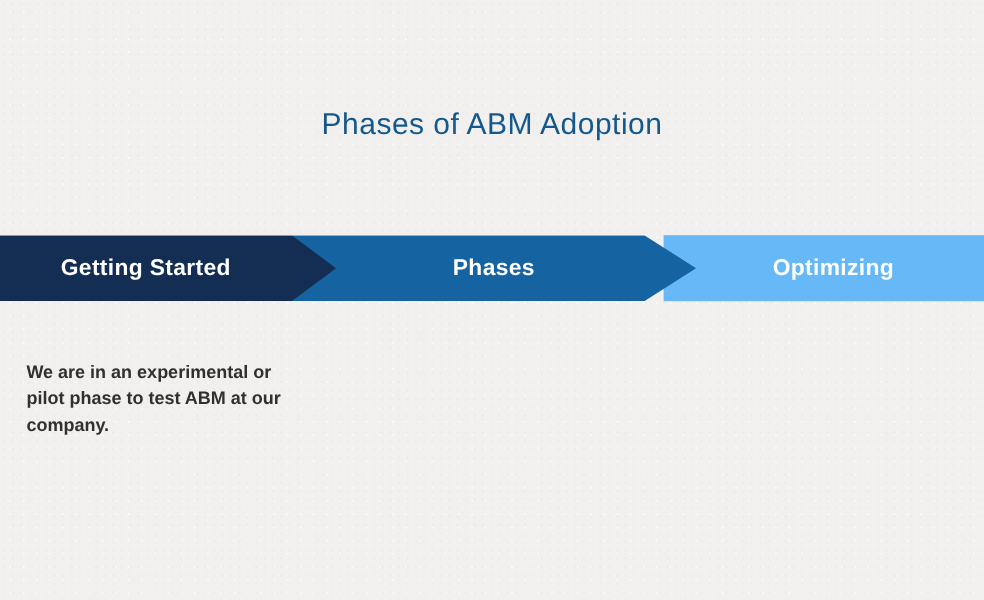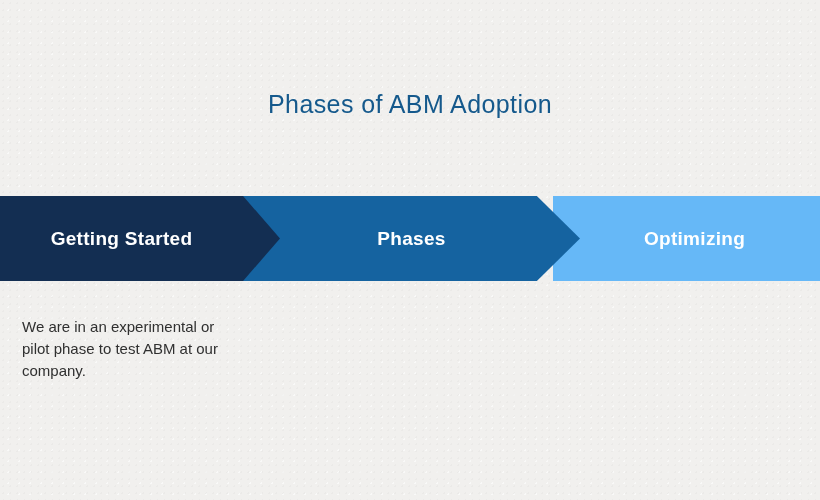--- a/index.html
+++ b/index.html
@@ -34,21 +34,21 @@
     letter-spacing:0.4px;
     color:var(--title-color);
   }
   .band{
     position:absolute;
     left:0;top:196px;
     width:820px;height:67px;
   }
   .phase{
     position:absolute;
-    top:0;height:85px;
+    top:0;height:55px;
     display:flex;
     align-items:center;
     justify-content:center;
   }
   .phase-label{
     color:var(--label-color);
     font-size:19px;
     font-weight:700;
     letter-spacing:0.3px;
     white-space:nowrap;
@@ -63,25 +63,26 @@
     left:243px;width:337px;z-index:2;
     background:var(--phase2-color);
     clip-path:polygon(0 0, 87.2% 0, 100% 50%, 87.2% 100%, 0 100%);
   }
   .phase-3{
     left:553px;width:283px;z-index:1;
     background:var(--phase3-color);
   }
   .desc{
     position:absolute;
-    top:301px;
+    top:285px;
     font-size:15px;
     line-height:22px;
     color:var(--body-color);
     white-space:pre-line;
+    font-weight:bold;
   }
   .desc-1{left:22px;width:238px;}
   .desc-2{left:309px;width:212px;}
   .desc-3{left:577px;width:228px;}
 </style>
 </head>
 <body>
 
 <div class="stage">
 

